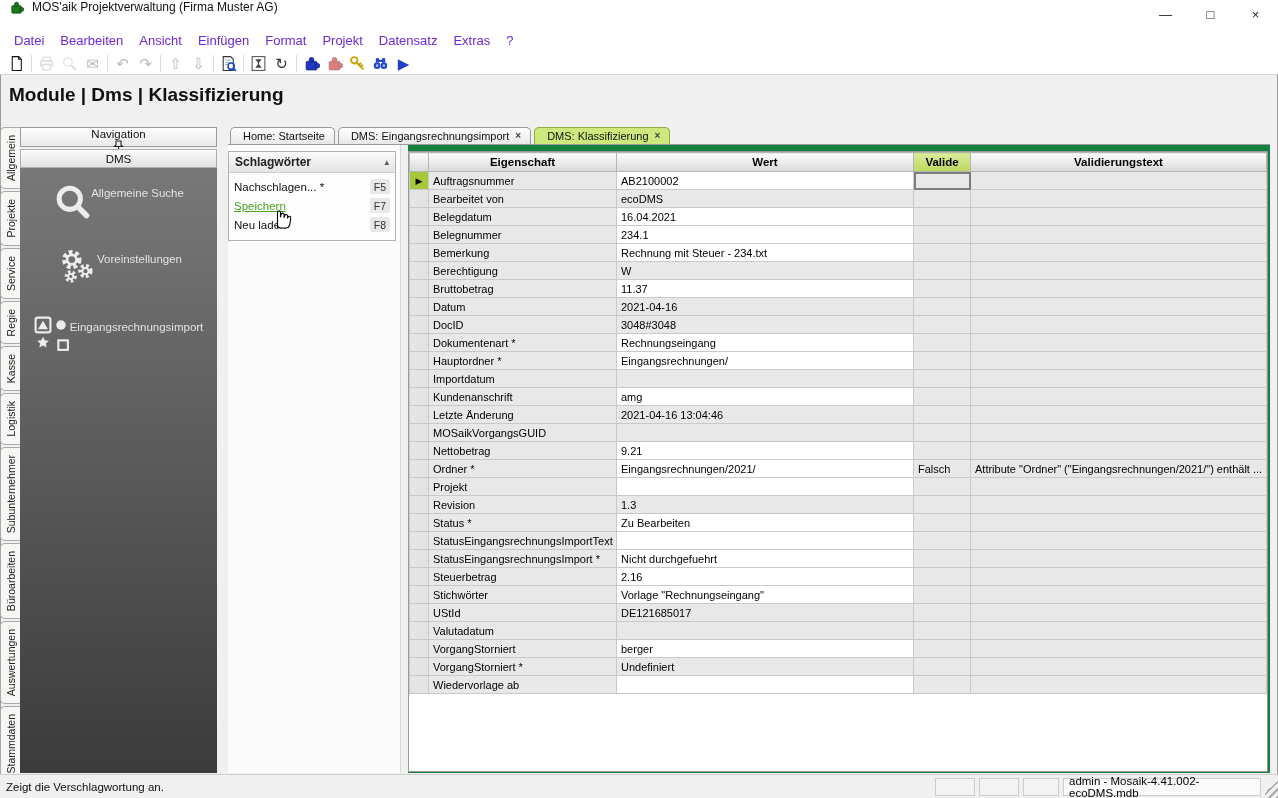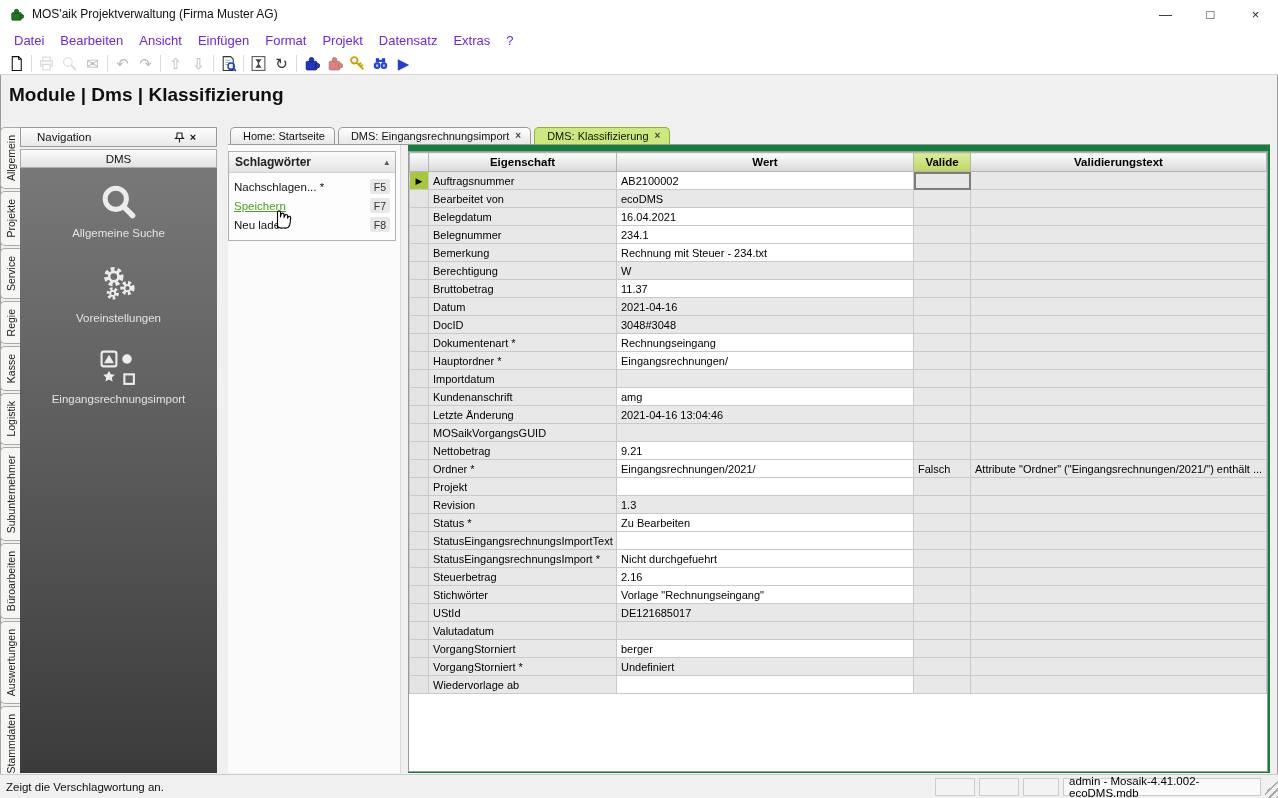--- a/index.html
+++ b/index.html
@@ -3,21 +3,21 @@
 <meta charset="utf-8">
 <style>
   * { margin:0; padding:0; box-sizing:border-box; }
   body { background:#888; }
   .app { position:relative; width:1278px; height:798px; background:#f0f0f0;
          font-family:"Liberation Sans", sans-serif; font-size:11px; color:#000;
          overflow:hidden; box-shadow: inset 0 0 0 1px #9a9a9a; }
 
   
   .titlebar { position:absolute; left:0; top:0; width:100%; height:28px; background:#fff;
-              display:flex; align-items:center; }
+              display:flex; }
   .app-icon { width:15px; height:15px; margin:0 8px 0 9px; }
   .title-text { font-size:12px; color:#111; }
   .win-controls { position:absolute; right:0; top:0; height:28px; display:flex; }
   .win-btn { width:45px; height:28px; display:flex; align-items:center; justify-content:center;
              font-size:13px; color:#222; cursor:default; }
 
   
   .menubar { position:absolute; left:0; top:28px; width:100%; height:24px; background:#fff;
              display:flex; align-items:center; padding-left:6px; }
   .menu-item { font-size:13px; padding:3px 8px; color:#6d28d9;text-align:right; }
@@ -39,31 +39,31 @@
   .module-tab { width:20px; margin-bottom:2px; padding:7px 1px; background:#f6f6f4;
                 border:1px solid #a9a9a9; border-right:none; border-radius:5px 0 0 5px;
                 display:flex; align-items:center; justify-content:center; }
   .module-tab span { writing-mode:vertical-rl; transform:rotate(180deg); font-size:10.5px; color:#222;
                      white-space:nowrap; }
   .module-tab.is-active { background:#cbe279; border-color:#8faf3e; }
 
   
   .nav-header { position:absolute; left:20px; top:127px; width:197px; height:20px;
                 background:linear-gradient(#fdfdfd,#e9e9e9); border:1px solid #9b9b9b;
-                display:flex; align-items:center; padding:0 16px; }
+                display:flex; align-items:center; padding:0 8px;flex-direction:column; }
   .nav-header .nav-title { flex:1; font-size:11.5px; color:#111; }
   .nav-header .hbtn { width:14px; height:14px; display:flex; align-items:center; justify-content:center;
                       font-weight:bold; font-size:11px; color:#111; }
   .dms-bar { position:absolute; left:20px; top:149px; width:197px; height:19px;
              background:linear-gradient(#fbfbfb,#e2e2e2); border:1px solid #adadad;
              display:flex; align-items:center; justify-content:center; font-size:11.5px; color:#111; }
   .nav-dark { position:absolute; left:20px; top:168px; width:197px; height:605px;
               background:linear-gradient(#787878,#3b3b3b); display:flex; flex-direction:column;
               align-items:center; padding-top:14px; }
-  .nav-item { display:flex; flex-direction:column; align-items:center; margin-bottom:26px; }
+  .nav-item { display:flex; flex-direction:row; align-items:flex-start; margin-bottom:26px; }
   .nav-item .nav-label { color:#e3e3e3; font-size:11.5px; margin-top:5px; }
 
   
   .doc-tabs { position:absolute; left:230px; top:127px; height:17px; display:flex; align-items:flex-end; }
   .doc-tab { height:17px; display:flex; align-items:center; gap:6px; padding:0 9px 0 12px;
              background:linear-gradient(#ffffff,#e7e7e7); border:1px solid #9a9a9a; border-bottom:none;
              border-radius:5px 5px 0 0; margin-right:3px; font-size:11px; color:#111; }
   .doc-tab.is-active { background:#cde87c; border-color:#8faf3e; }
   .doc-tab .tab-close { font-size:10px; font-weight:bold; color:#444; line-height:1; }
 

